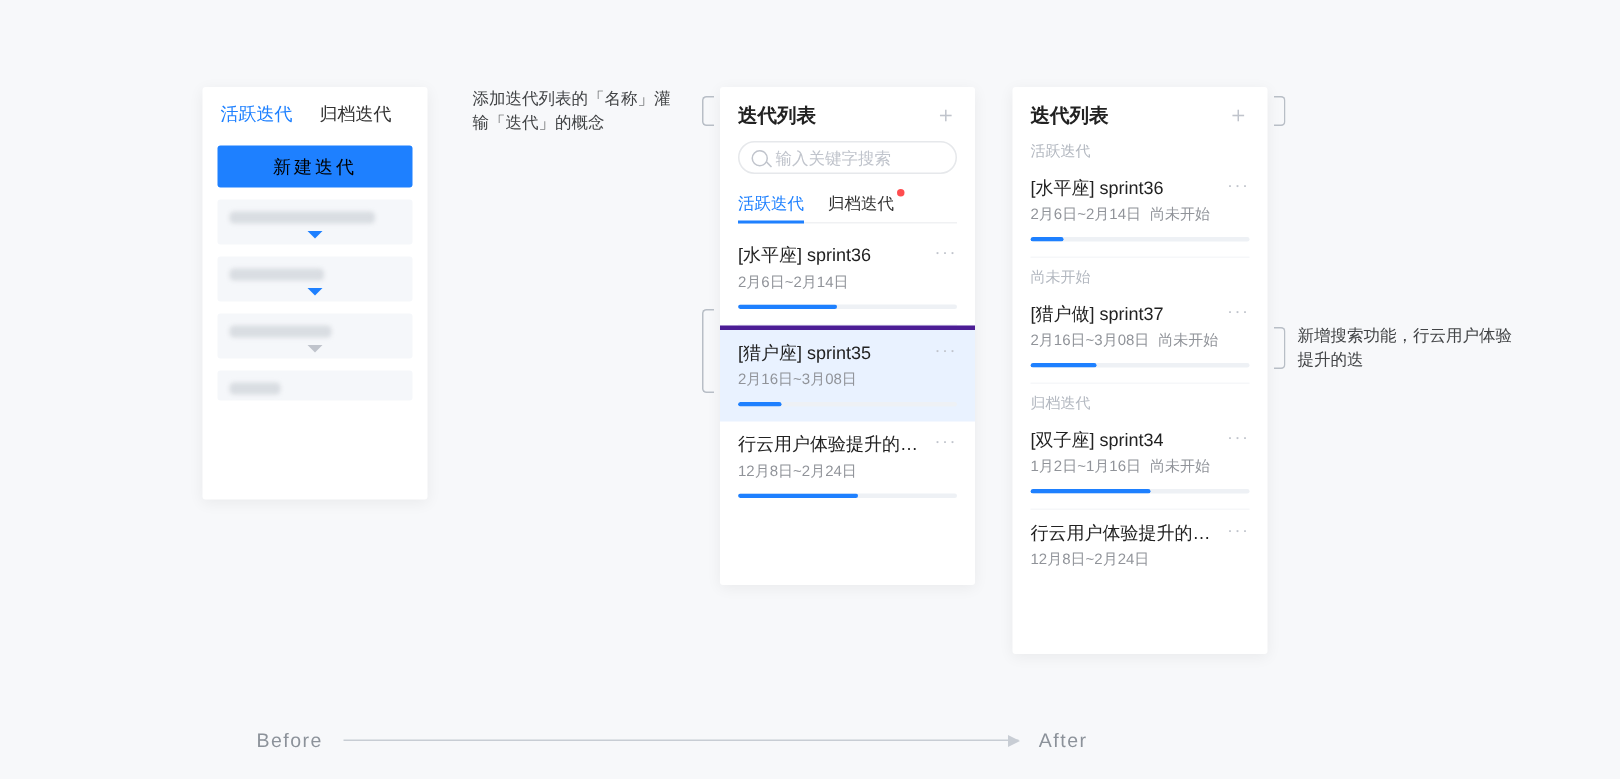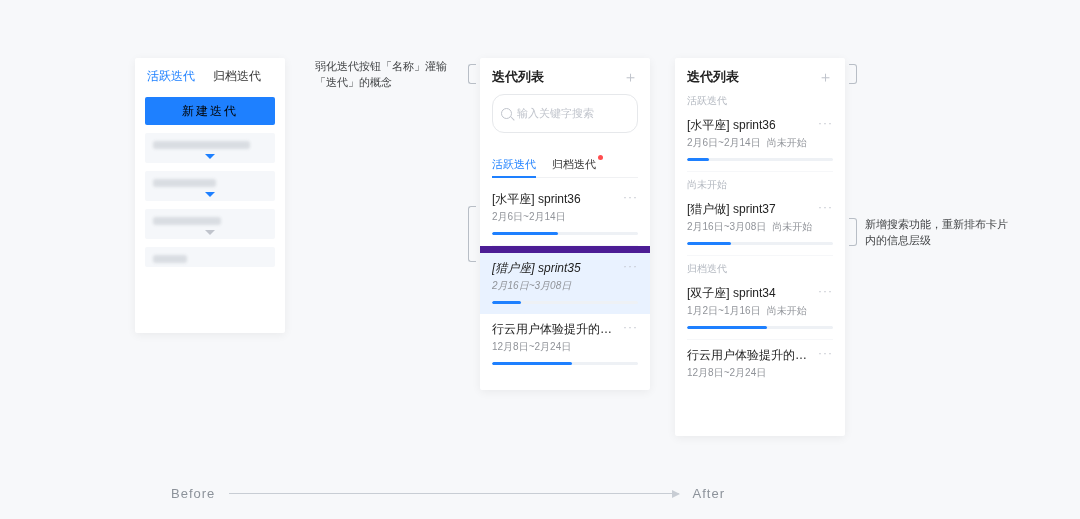--- a/index.html
+++ b/index.html
@@ -45,34 +45,34 @@
     border-top: 5px solid #1e80ff; margin: 5px auto 0;
   }
   .chev-down.grey { border-top-color: #c0c4cc; }
 
   
   .after1 { left: 345px; top: 0; width: 170px; height: 332px; padding: 10px 12px; }
   .panel-header { display: flex; align-items: center; justify-content: space-between; height: 18px; margin-bottom: 8px;}
   .panel-title { font-size: 13px; font-weight: 600; color: #222; }
   .plus-icon { color: #c0c4cc; font-size: 15px; line-height: 14px; cursor: pointer; }
   .search-wrap {
-    border: 1px solid #e6e8eb; border-radius: 12px; height: 39px; display: flex; align-items: center;
-    padding: 0 8px; color: #c0c4cc; font-size: 11px; margin-bottom: 24px;
+    border: 1px solid #e6e8eb; border-radius: 12px; height: 22px; display: flex; align-items: center;
+    padding: 0 8px; color: #c0c4cc; font-size: 11px; margin-bottom: 12px;
   }
   .search-ico { width: 11px; height: 11px; border: 1.2px solid #c0c4cc; border-radius: 50%; position: relative; margin-right: 5px; flex: none;}
   .search-ico::after { content:""; position:absolute; width:5px; height:1.2px; background:#c0c4cc; right:-4px; bottom:-1px; transform: rotate(45deg); }
   .search-text { flex: 1; color:#c0c4cc; overflow: hidden; white-space: nowrap; text-overflow: ellipsis;}
   .search-x { color:#c0c4cc; font-size: 13px; cursor:pointer; }
   .sub-tabs { display:flex; gap: 16px; font-size: 11px; margin-bottom: 6px; border-bottom: 1px solid #f0f1f3; padding-bottom: 5px;}
   .sub-tab { color:#333; position: relative; cursor: pointer;}
   .sub-tab.active { color:#1e80ff; }
   .sub-tab.active::after { content:""; position:absolute; left:0; right:0; bottom:-6px; height:2px; background:#1e80ff; }
   .dot-badge { position:absolute; width:5px; height:5px; border-radius:50%; background:#ff4d4f; top:-2px; right:-7px;}
   .iter-card { padding: 8px 0 10px; border-bottom: 1px solid #f6f7f9; }
-  .iter-card.selected { background:#e9f2ff; margin: 0 -12px; padding: 8px 12px 10px; border-bottom: none; border-top:7px solid #4c1d95;font-style:italic; }
+  .iter-card.selected { background:#e9f2ff; margin: 0 -12px; padding: 8px 12px 10px; border-bottom: none; border-top:3px solid #4c1d95; }
   .iter-top { display:flex; align-items:flex-start; justify-content: space-between; }
   .iter-name { font-size: 12px; color:#222; line-height: 15px; max-width: 120px; overflow: hidden; text-overflow: ellipsis; white-space: nowrap;}
   .iter-dots { color:#c0c4cc; font-size: 12px; line-height: 10px; cursor:pointer; letter-spacing:1px;}
   .iter-sub { display:flex; gap:6px; font-size:10px; color:#909399; margin-top:3px;}
   .prog-track { height:3px; background:#eef1f5; border-radius:2px; margin-top:8px; position: relative; overflow:hidden;}
   .prog-fill { height:100%; background:#1e80ff; border-radius:2px; position:absolute; left:0; top:0;}
   .sect-label { font-size:10px; color:#b3b8c0; margin-top: 6px; margin-bottom: 2px; }
 
   
   .after2 { left: 540px; top: 0; width: 170px; height: 378px; padding: 10px 12px; }
@@ -232,28 +232,28 @@
         <span class="iter-name">行云用户体验提升的迭...</span>
         <span class="iter-dots">···</span>
       </div>
       <div class="iter-sub">
         <span>12月8日~2月24日</span>
       </div>
     </div>
   </div>
 
   <div class="bracket-left" style="left:333px; top:6px; width:8px; height:20px;"></div>
-  <div class="anno" style="left:180px; top:0; width:140px;">弱化迭代按钮「名称」灌输「迭代」的概念</div>
+  <div class="anno" style="left:180px; top:0; width:140px;">添加迭代列表的「名称」灌输「迭代」的概念</div>
 
   <div class="bracket-left" style="left:333px; top:148px; width:8px; height:56px;"></div>
 
   <div class="bracket-right" style="left:714px; top:6px; width:8px; height:20px;"></div>
 
   <div class="bracket-right" style="left:714px; top:160px; width:8px; height:28px;"></div>
-  <div class="anno right" style="left:730px; top:158px; width:150px;">新增搜索功能，重新排布卡片内的信息层级</div>
+  <div class="anno right" style="left:730px; top:158px; width:150px;">新增搜索功能，行云用户体验提升的迭</div>
 
   <div class="labels-row" style="width:710px;">
     <span class="ba-label" style="margin-left:36px">Before</span>
     <span class="arrow-line"></span>
     <span class="ba-label" style="margin-right:120px">After</span>
   </div>
 
 </div>
 
 </body></html>

